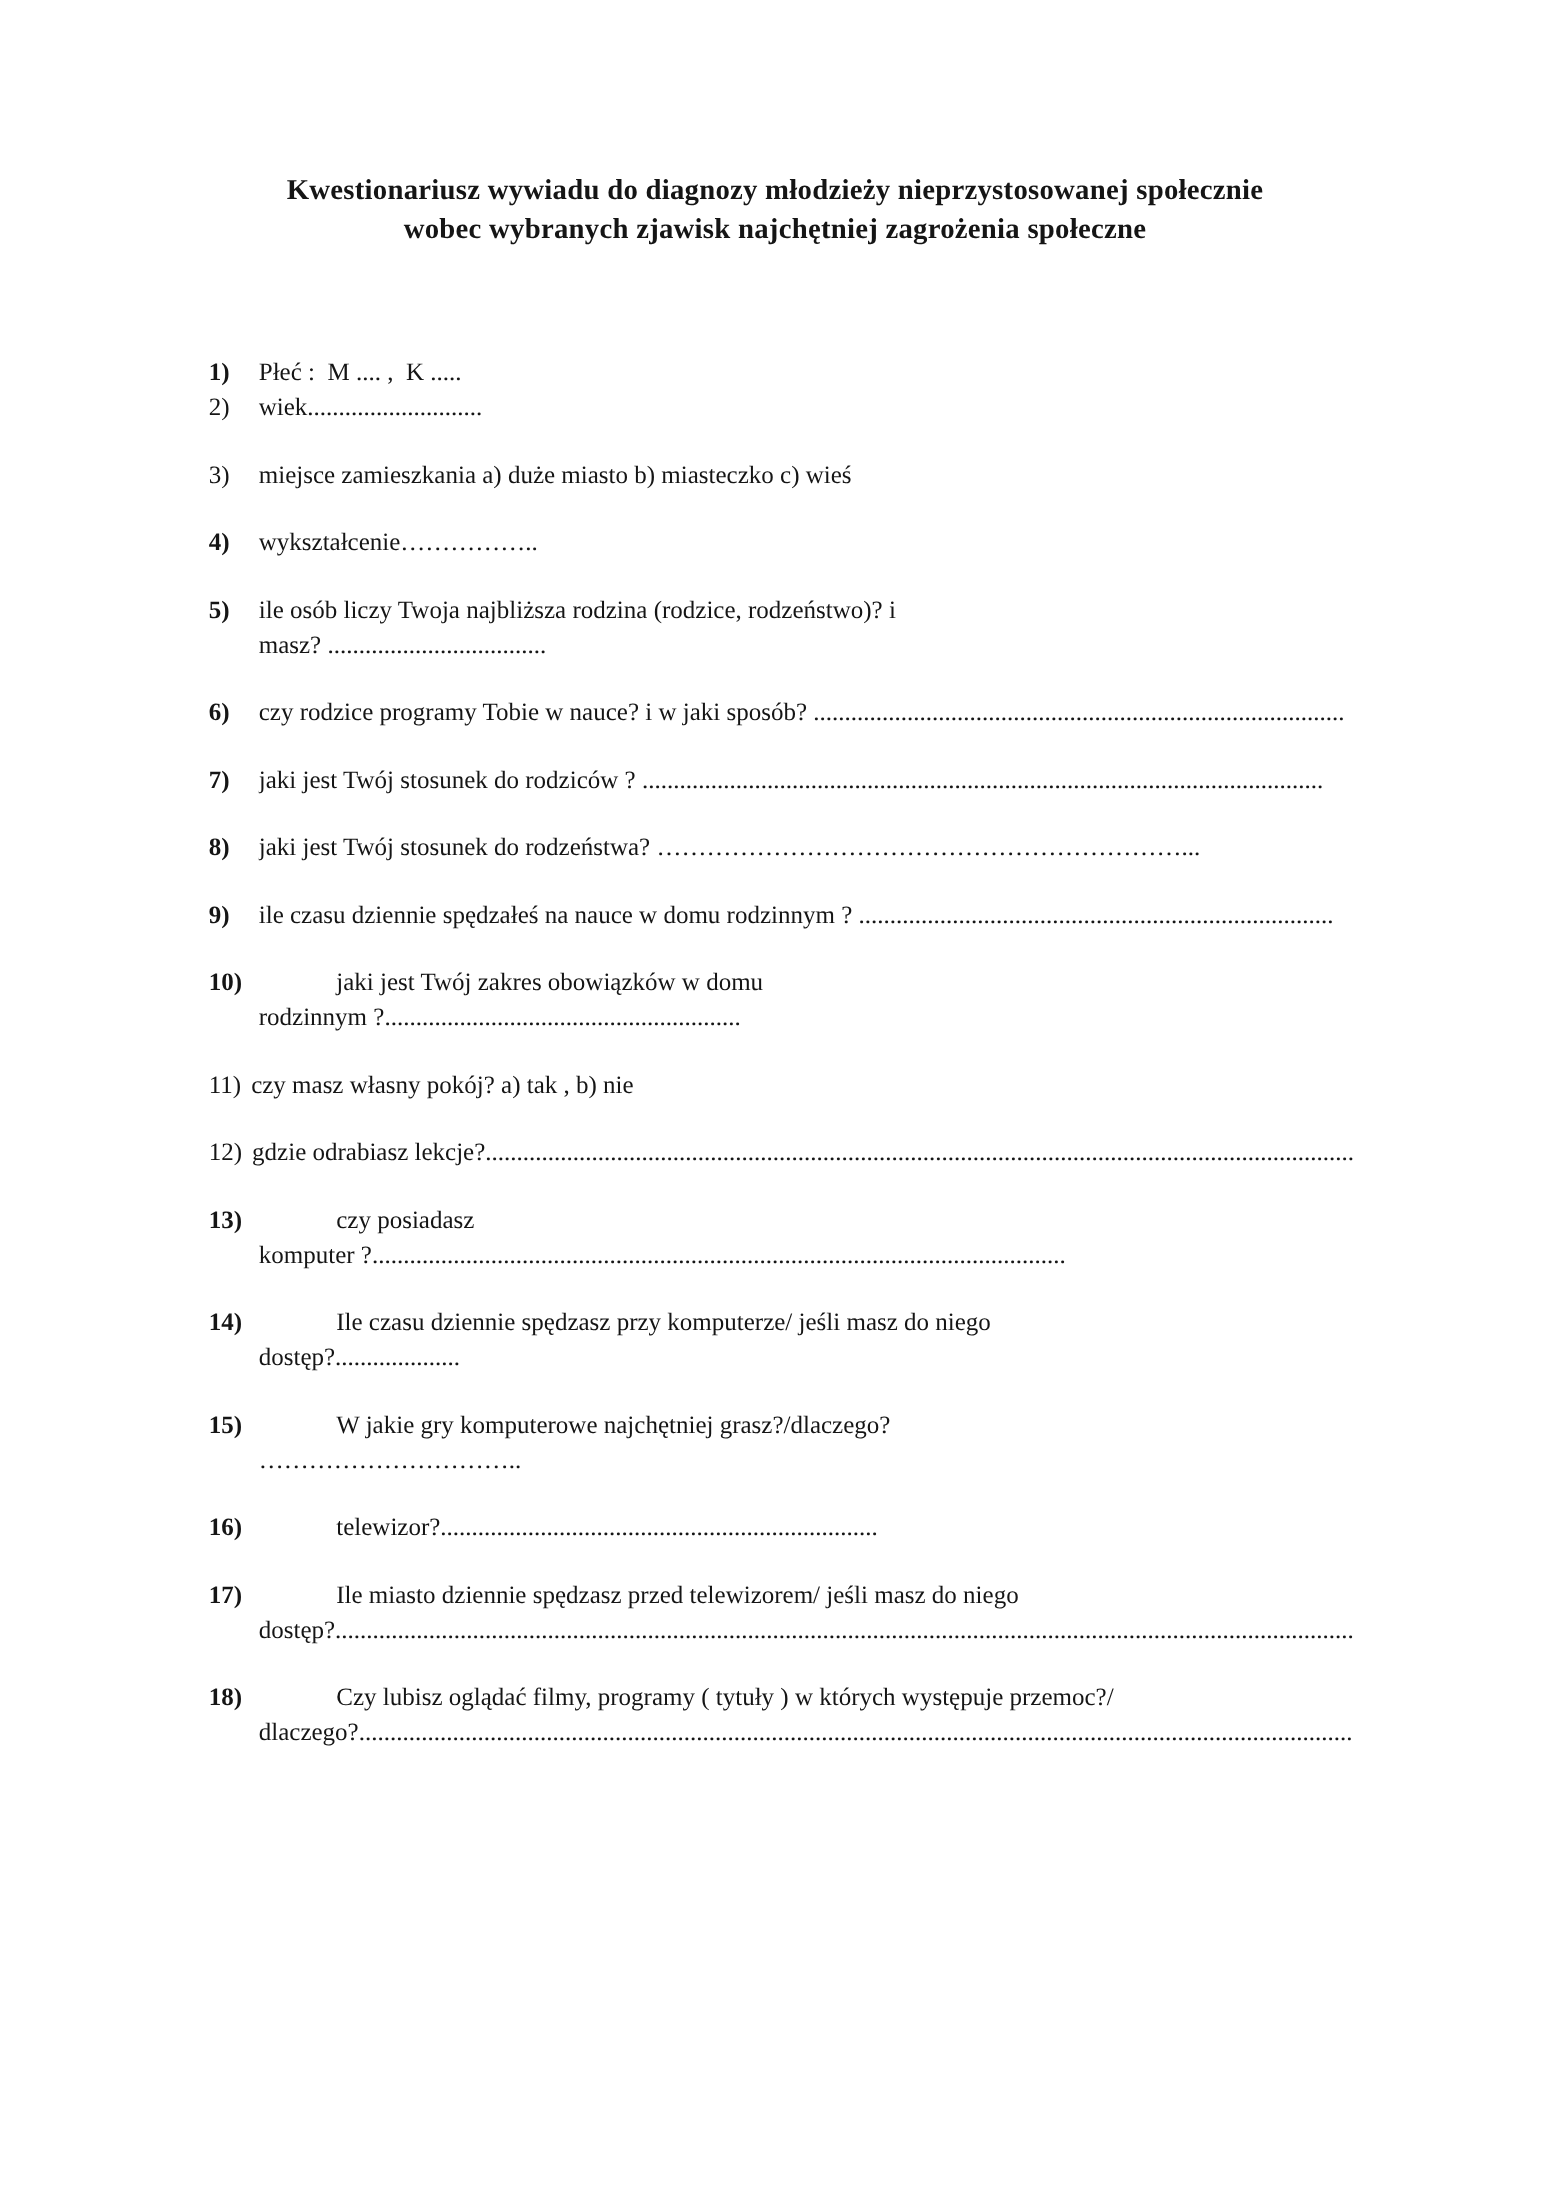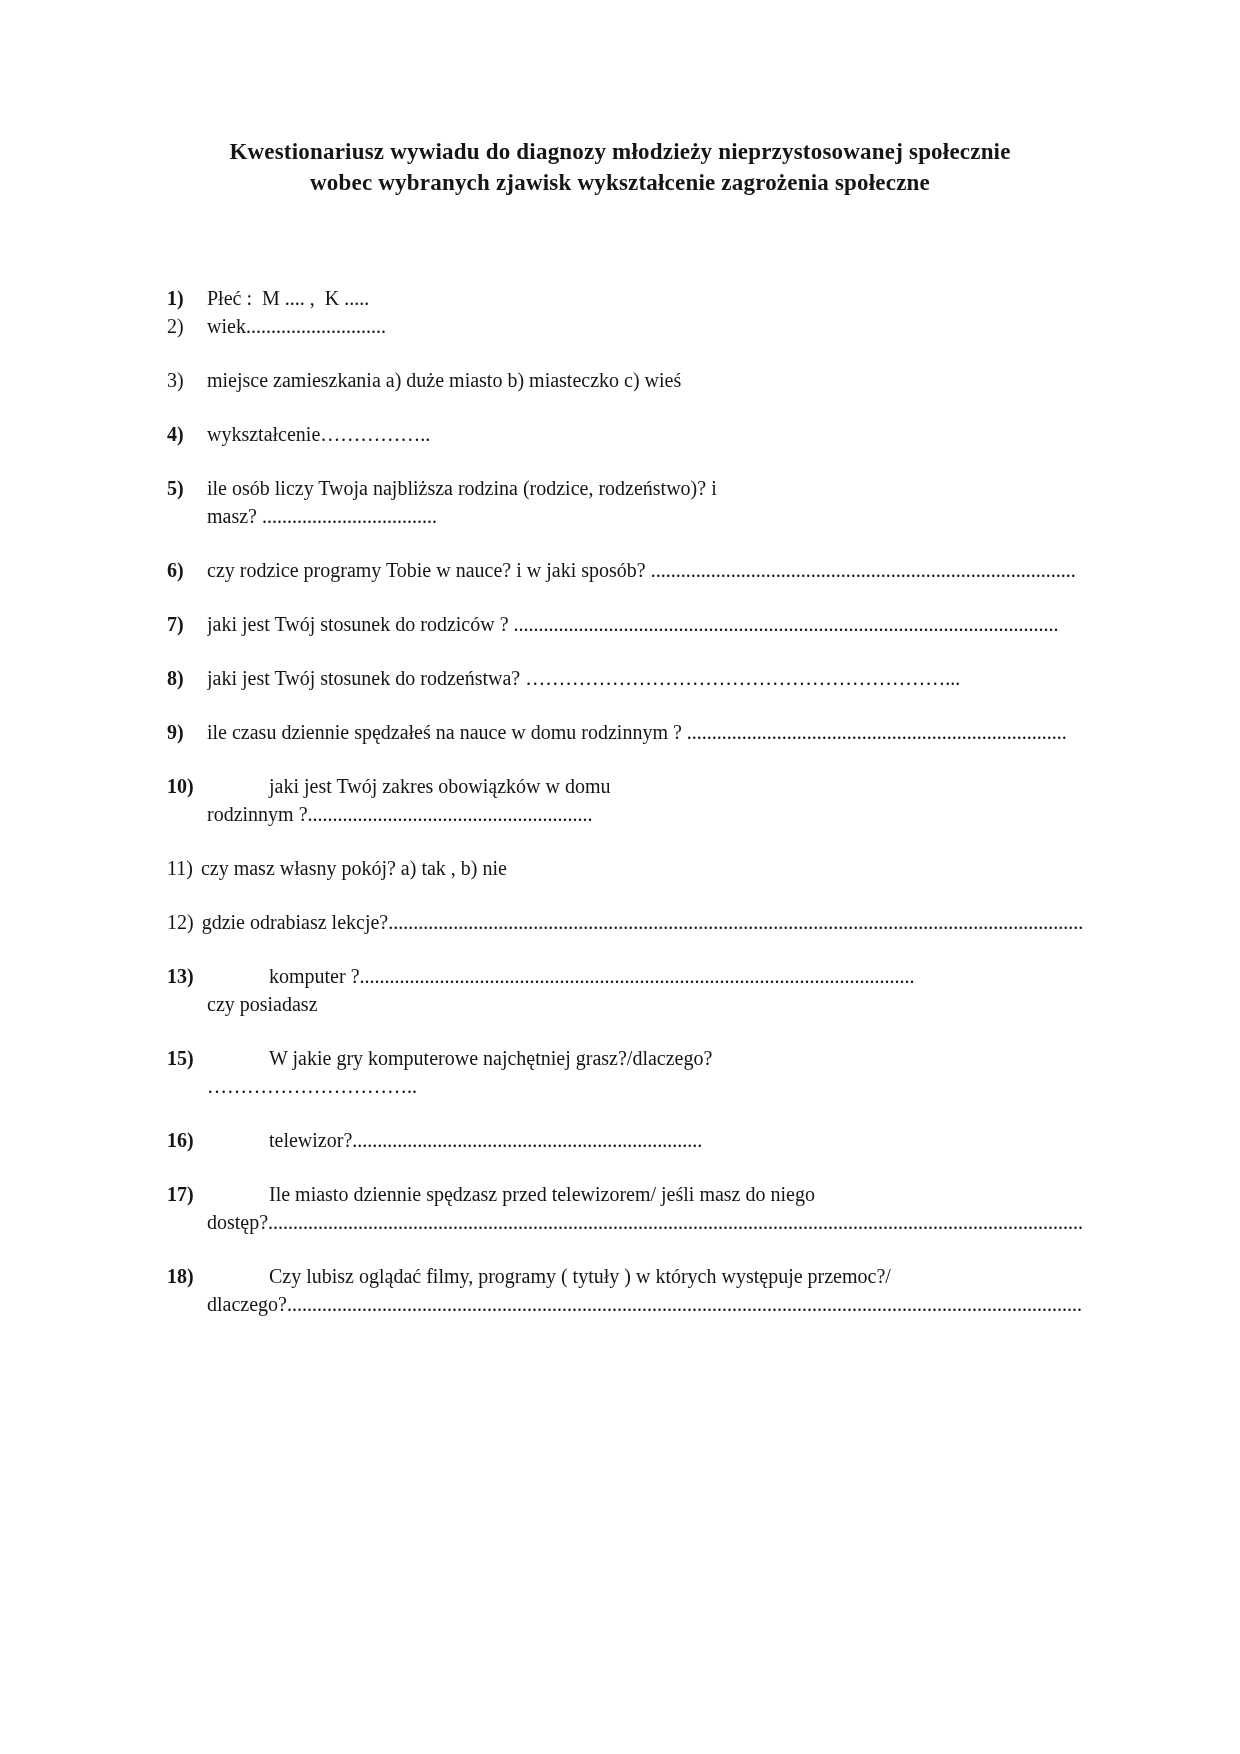--- a/index.html
+++ b/index.html
@@ -65,21 +65,21 @@
   }
   .q.inline .qtext,
   .q.inline .qline { display: inline; }
 </style>
 </head>
 <body>
 
 <div class="page">
   <div class="title">
     <div>Kwestionariusz wywiadu do diagnozy młodzieży nieprzystosowanej społecznie</div>
-    <div>wobec wybranych zjawisk wykształcenie zagrożenia społeczne</div>
+    <div>wobec wybranych zjawisk najchętniej zagrożenia społeczne</div>
   </div>
   <div class="questions">
       <div class="q hanging tight">
         <span class="qnum b">1)</span>
         <span class="qtext">
           <span class="qline">Płeć :  M .... ,  K .....</span>
         </span>
       </div>
       <div class="q hanging">
         <span class="qnum">2)</span>
@@ -135,22 +135,29 @@
         <span class="qtext">
           <span class="qline">jaki jest Twój zakres obowiązków w domu</span>
           <span class="qline">rodzinnym ?.........................................................</span>
         </span>
       </div>
       <div class="q inline"><span class="qnum">11)</span><span class="qtext"><span class="qline">czy masz własny pokój? a) tak , b) nie</span></span></div>
       <div class="q inline"><span class="qnum">12)</span><span class="qtext"><span class="qline">gdzie odrabiasz lekcje?...............................................................................................................................................</span></span></div>
       <div class="q tab">
         <span class="qnum b">13)</span>
         <span class="qtext">
+          <span class="qline">czy posiadasz</span>
           <span class="qline">komputer ?...............................................................................................................</span>
-          <span class="qline">czy posiadasz</span>
+        </span>
+      </div>
+      <div class="q tab">
+        <span class="qnum b">14)</span>
+        <span class="qtext">
+          <span class="qline">Ile czasu dziennie spędzasz przy komputerze/ jeśli masz do niego</span>
+          <span class="qline">dostęp?....................</span>
         </span>
       </div>
       <div class="q tab">
         <span class="qnum b">15)</span>
         <span class="qtext">
           <span class="qline">W jakie gry komputerowe najchętniej grasz?/dlaczego?</span>
           <span class="qline">…………………………..</span>
         </span>
       </div>
       <div class="q tab">

